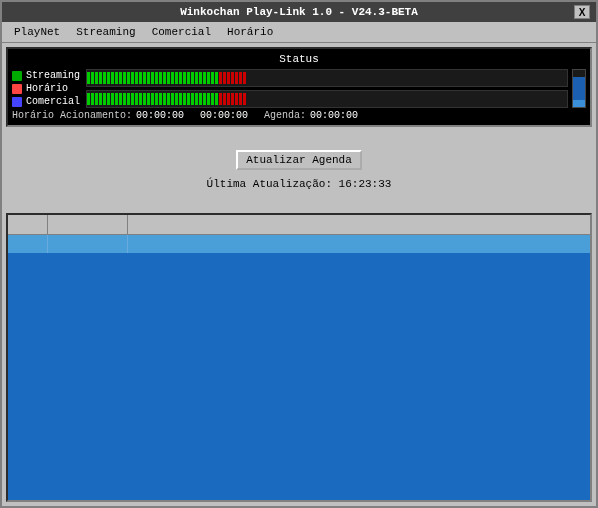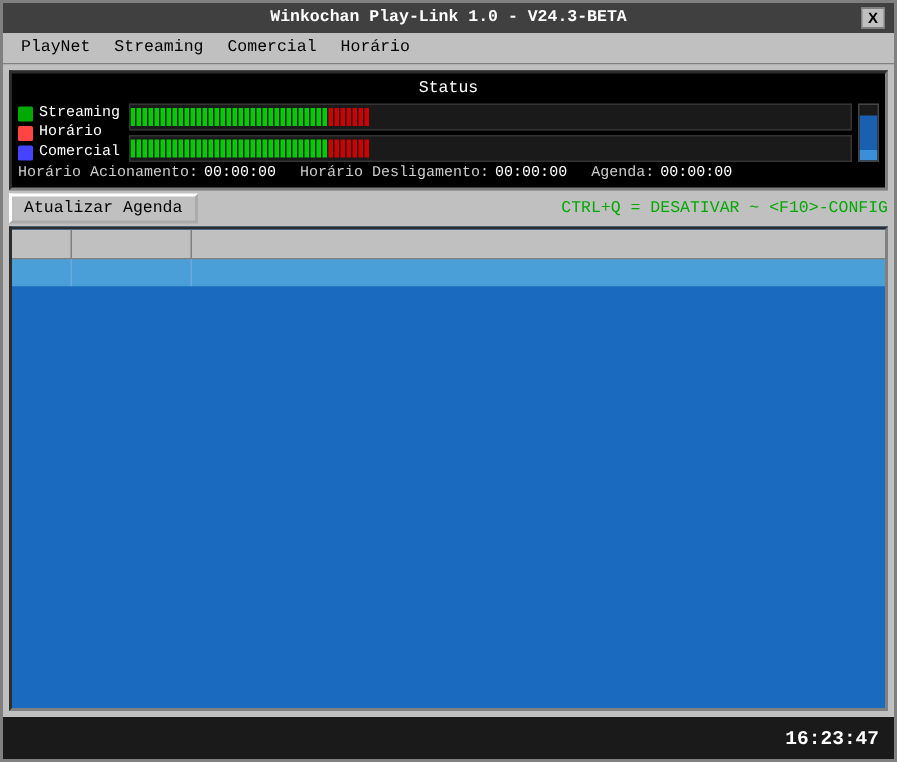--- a/index.html
+++ b/index.html
@@ -67,21 +67,21 @@
       cursor: pointer;
       font-size: 11px;
     }
 
     .content-area {
       flex: 1;
       display: flex;
       flex-direction: column;
       padding: 4px;
       background: #c0c0c0;
-      gap: 0;
+      gap: 21px;
       justify-content: center;
     }
 
     .status-panel {
       background: #000000;
       border: 2px inset #808080;
       padding: 4px;
       color: white;
     }
 
@@ -172,21 +172,21 @@
     .timing-label {
       color: #cccccc;
     }
 
     .timing-value {
       color: white;
     }
 
     .agenda-bar {
       display: flex;
-      flex-direction: row;
+      flex-direction: column;
       align-items: center;
       gap: 8px;
       background: #c0c0c0;
       padding: 2px 0;
       flex-shrink: 0;
     }
 
     .update-btn {
       background: #c0c0c0;
       border: 2px outset #ffffff;
@@ -412,49 +412,48 @@
         </div>
       </div>
 
 
       <div class="timing-row">
         <div class="timing-item">
           <span class="timing-label">Horário Acionamento:</span>
           <span class="timing-value">00:00:00</span>
         </div>
         <div class="timing-item">
-          <span class="timing-label">Horário Desligamento:</span>
           <span class="timing-value">00:00:00</span>
         </div>
         <div class="timing-item">
           <span class="timing-label">Agenda:</span>
           <span class="timing-value">00:00:00</span>
         </div>
       </div>
     </div>
 
     <div class="agenda-bar">
       <button class="update-btn">Atualizar Agenda</button>
-      <span class="shortcuts">CTRL+Q = DESATIVAR  ~  &lt;F10&gt;-CONFIG</span>
+      <span class="last-update">
+        <span>Última Atualização:</span>
+        <span>16:23:33</span>
+      </span>
     </div>
 
     <div class="schedule-area">
       <div class="schedule-header">
         <div class="schedule-col-header"></div>
         <div class="schedule-col-header"></div>
         <div class="schedule-col-header" style="border-right:none;"></div>
       </div>
 
       <div class="schedule-row-selected">
         <div style="width:40px; border-right:1px solid #6aaade; height:100%;"></div>
         <div style="width:80px; border-right:1px solid #6aaade; height:100%;"></div>
         <div style="flex:1; height:100%;"></div>
       </div>
       <div class="schedule-body"></div>
     </div>
 
   </div>
 
-  <div class="bottom-bar">
-    <span class="clock">16:23:47</span>
-  </div>
 
 </div>
 
 </body></html>

